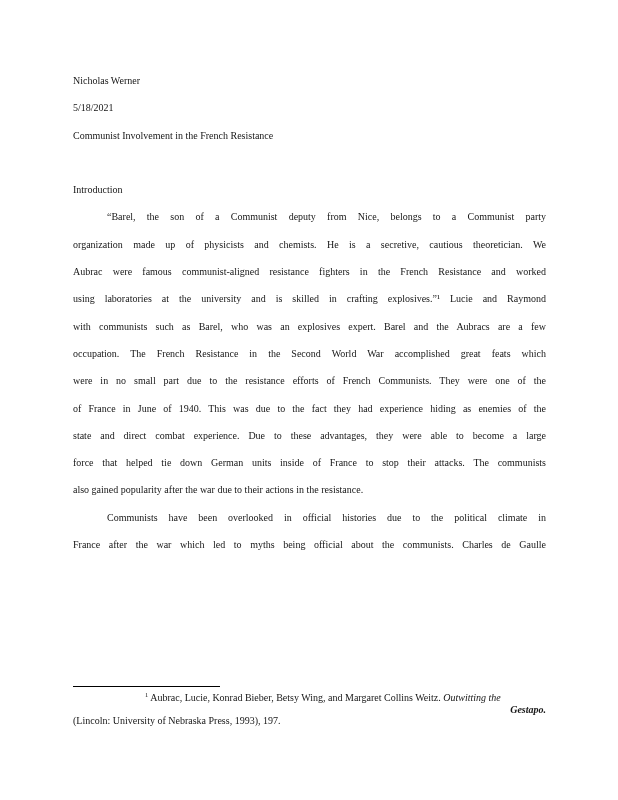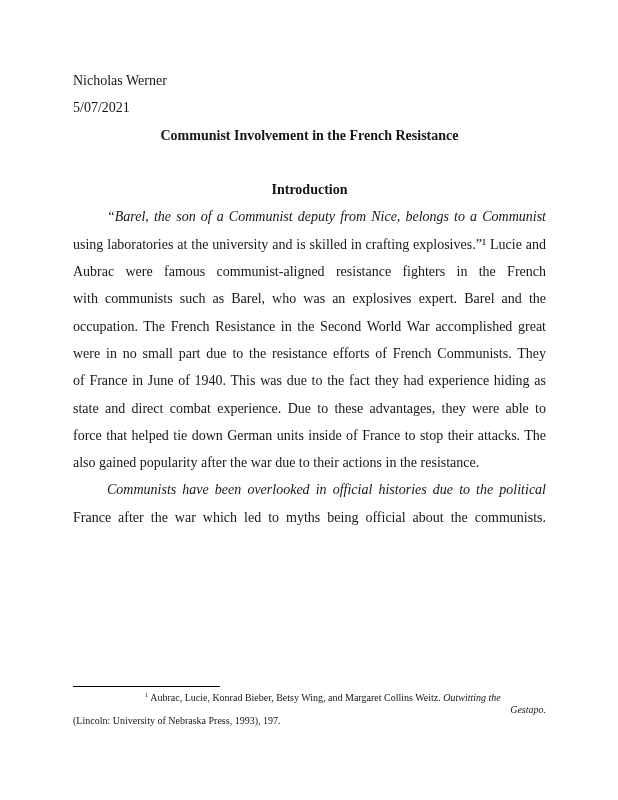--- a/index.html
+++ b/index.html
@@ -14,79 +14,78 @@
     background: #ffffff;
     overflow: hidden;
     font-family: "Liberation Serif", "DejaVu Serif", serif;
     color: #161616;
   }
   .textcol {
     position: absolute;
     left: 73px;
     top: 67px;
     width: 473px;
-    font-size: 14px;
+    font-size: 10px;
     line-height: 27.3px;
   }
   .ln {
     height: 27.3px;
     overflow: hidden;
     white-space: normal;
   }
   .jl {
     text-align: justify;
     text-align-last: justify;
   }
   .ind {
     text-indent: 34px;
-    font-style: italic;
   }
   .ctr {
-    text-align: center;
-    font-weight: bold;
+    font-weight: normal;
   }
   .footnote {
     position: absolute;
     left: 73px;
     top: 686px;
     width: 473px;
     font-size: 10px;
     line-height: 11.6px;
     color: #161616;
   }
   .fn-rule {
     width: 147px;
     height: 0;
     border-top: 1.6px solid #000000;
     margin-bottom: 5px;
   }
   .fn1 { padding-left: 72px; }
-  .fn2 { padding-left: 36px; }
+  .fn2 { padding-left: 36px; font-weight: bold; }
   .it  { font-style: italic; text-align: right; }
   .sup {
     vertical-align: super;
     font-size: 6.5px;
     line-height: 0;
   }
 </style>
 </head>
 <body>
 
 <div class="page">
 
   <div class="textcol">
     <div class="ln">Nicholas Werner</div>
-    <div class="ln">5/07/2021</div>
+    <div class="ln">5/18/2021</div>
     <div class="ln ctr">Communist Involvement in the French Resistance</div>
     <div class="ln"></div>
     <div class="ln ctr">Introduction</div>
 
     <div class="ln jl ind">“Barel, the son of a Communist deputy from Nice, belongs to a Communist party</div>
+    <div class="ln jl">organization made up of physicists and chemists. He is a secretive, cautious theoretician. We</div>
+    <div class="ln jl">Aubrac were famous communist-aligned resistance fighters in the French Resistance and worked</div>
     <div class="ln jl">using laboratories at the university and is skilled in crafting explosives.”¹ Lucie and Raymond</div>
-    <div class="ln jl">Aubrac were famous communist-aligned resistance fighters in the French Resistance and worked</div>
     <div class="ln jl">with communists such as Barel, who was an explosives expert. Barel and the Aubracs are a few</div>
     <div class="ln jl">occupation. The French Resistance in the Second World War accomplished great feats which</div>
     <div class="ln jl">were in no small part due to the resistance efforts of French Communists. They were one of the</div>
     <div class="ln jl">of France in June of 1940. This was due to the fact they had experience hiding as enemies of the</div>
     <div class="ln jl">state and direct combat experience. Due to these advantages, they were able to become a large</div>
     <div class="ln jl">force that helped tie down German units inside of France to stop their attacks. The communists</div>
     <div class="ln">also gained popularity after the war due to their actions in the resistance.</div>
 
     <div class="ln jl ind">Communists have been overlooked in official histories due to the political climate in</div>
     <div class="ln jl">France after the war which led to myths being official about the communists. Charles de Gaulle</div>

